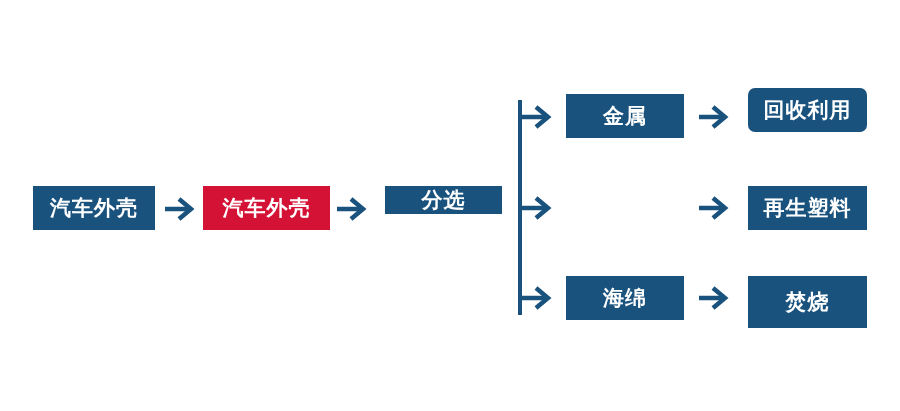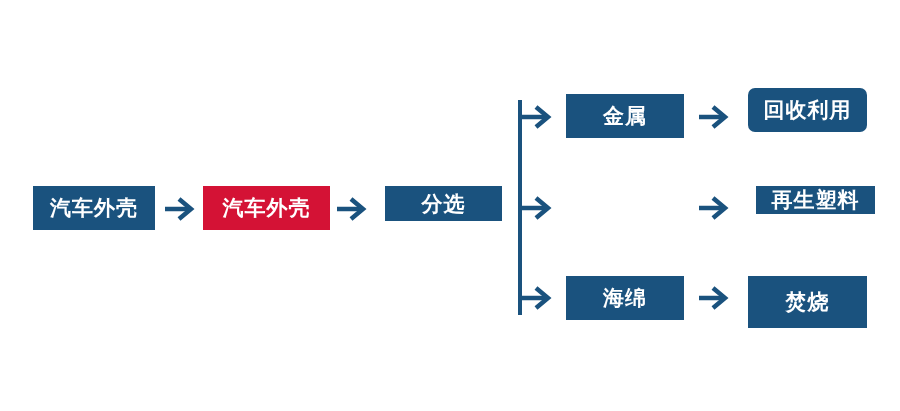--- a/index.html
+++ b/index.html
@@ -65,21 +65,21 @@
 
   <div class="node red" style="left:203px; top:186px; width:127px; height:44px;">汽车外壳</div>
 
   <div class="arrow" style="left:336px; top:196px;">
     <svg viewBox="0 0 32 26">
         <path d="M1 13 H25"></path>
         <path d="M15 3 L27 13 L15 23"></path>
       </svg>
   </div>
 
-  <div class="node" style="left:385px; top:186px; width:117px; height:35px;">分选</div>
+  <div class="node" style="left:385px; top:186px; width:117px; height:28px;">分选</div>
 
   <div class="vline"></div>
 
   <div class="arrow" style="left:521px; top:104px;">
     <svg viewBox="0 0 32 26">
         <path d="M1 13 H25"></path>
         <path d="M15 3 L27 13 L15 23"></path>
       </svg>
   </div>
   <div class="arrow" style="left:521px; top:195px;">
@@ -103,21 +103,21 @@
       </svg>
   </div>
   <div class="node" style="left:748px; top:88px; width:119px; height:44px;border-radius:7px;">回收利用</div>
 
   <div class="arrow" style="left:698px; top:195px;">
     <svg viewBox="0 0 32 26">
         <path d="M1 13 H25"></path>
         <path d="M15 3 L27 13 L15 23"></path>
       </svg>
   </div>
-  <div class="node" style="left:748px; top:186px; width:119px; height:28px;margin-left:8px;">再生塑料</div>
+  <div class="node" style="left:748px; top:186px; width:119px; height:44px;">再生塑料</div>
 
   <div class="node" style="left:566px; top:276px; width:118px; height:44px;text-align:right;">海绵</div>
   <div class="arrow" style="left:698px; top:285px;">
     <svg viewBox="0 0 32 26">
         <path d="M1 13 H25"></path>
         <path d="M15 3 L27 13 L15 23"></path>
       </svg>
   </div>
   <div class="node" style="left:748px; top:276px; width:119px; height:52px;">焚烧</div>
 

